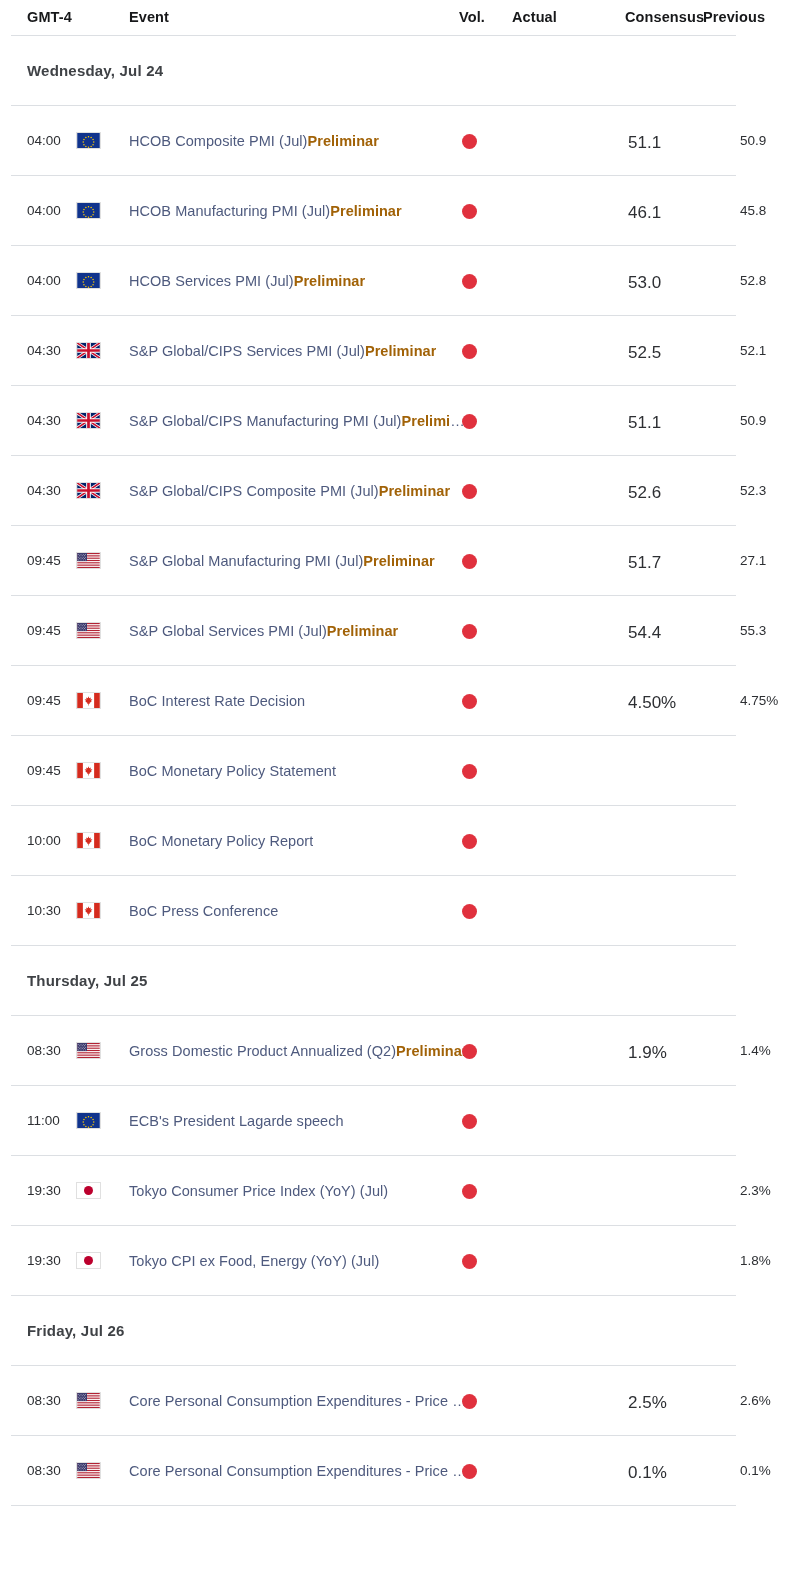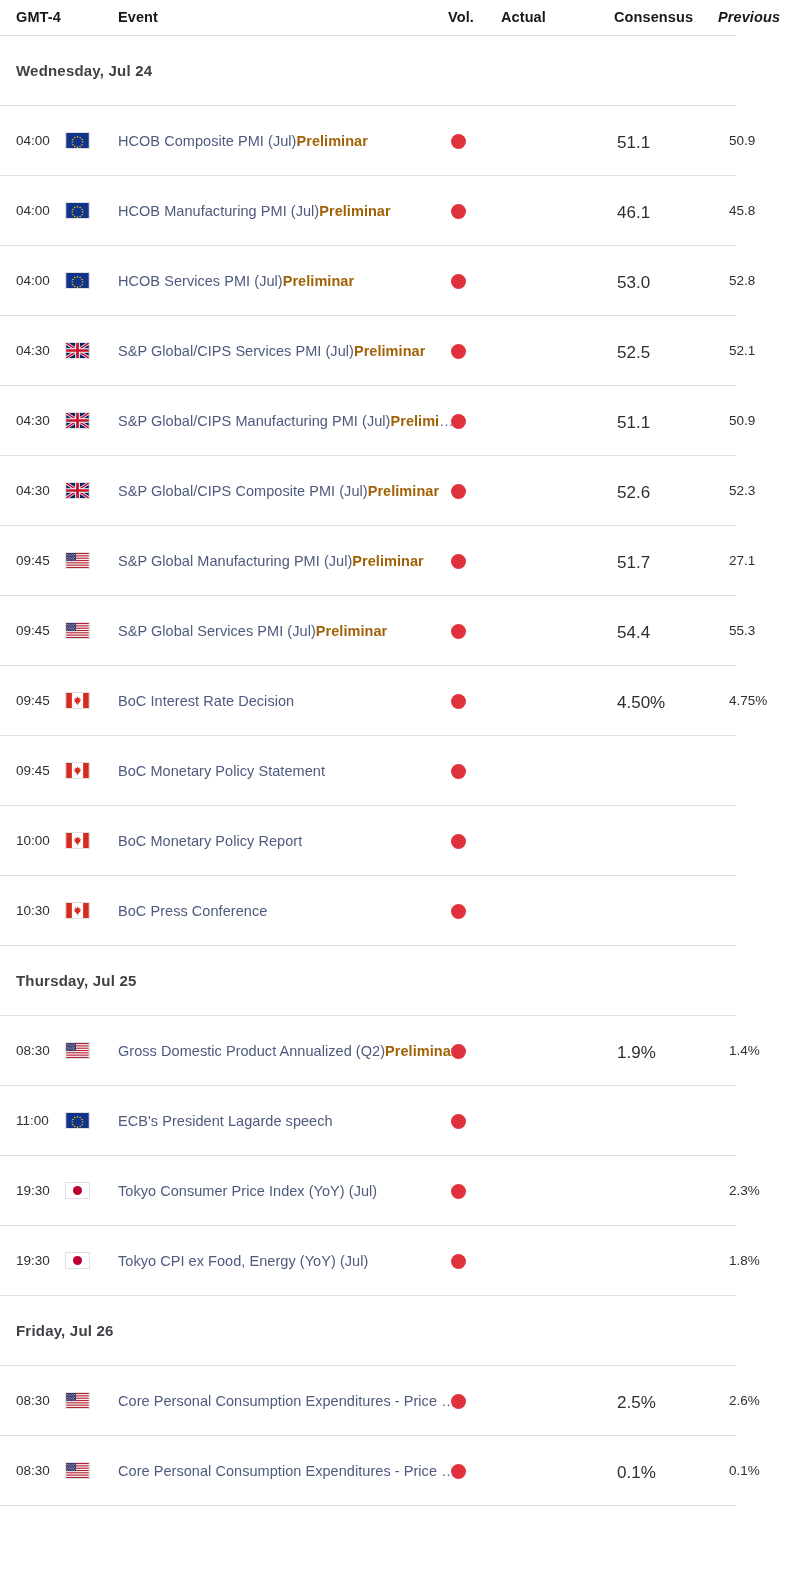--- a/index.html
+++ b/index.html
@@ -3,21 +3,21 @@
 <meta charset="utf-8">
 <style>
   * { box-sizing: border-box; margin: 0; padding: 0; }
   html, body {
     width: 811px;
     height: 1588px;
     background: #ffffff;
     font-family: "Liberation Sans", sans-serif;
     overflow: hidden;
   }
-  .calendar { width: 736px; position: relative; }
+  .calendar { width: 736px; position: relative; padding-left: 11px; }
 
   
   .cal-header {
     position: relative;
     height: 36px;
     border-bottom: 1px solid #dcdfe3;
   }
   .cal-header .h {
     position: absolute;
     top: 9px;
@@ -25,21 +25,21 @@
     font-weight: 700;
     color: #17181a;
     letter-spacing: 0.1px;
     white-space: nowrap;
   }
   .h-gmt     { left: 16px; }
   .h-event   { left: 118px; }
   .h-vol     { left: 448px; }
   .h-actual  { left: 501px; }
   .h-cons    { left: 614px; }
-  .h-prev    { left: 718px; font-style: italic; }
+  .h-prev    { left: 692px; }
 
   
   .day-head {
     position: relative;
     height: 70px;
     border-bottom: 1px solid #dcdfe3;
   }
   .day-head .day-label {
     position: absolute;
     left: 16px;

